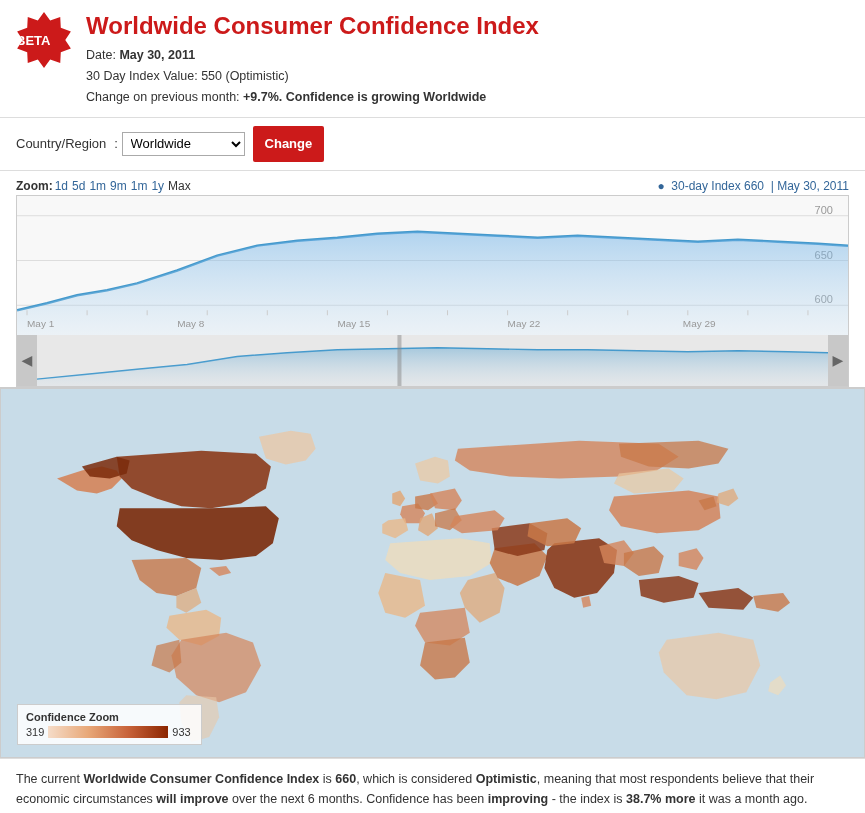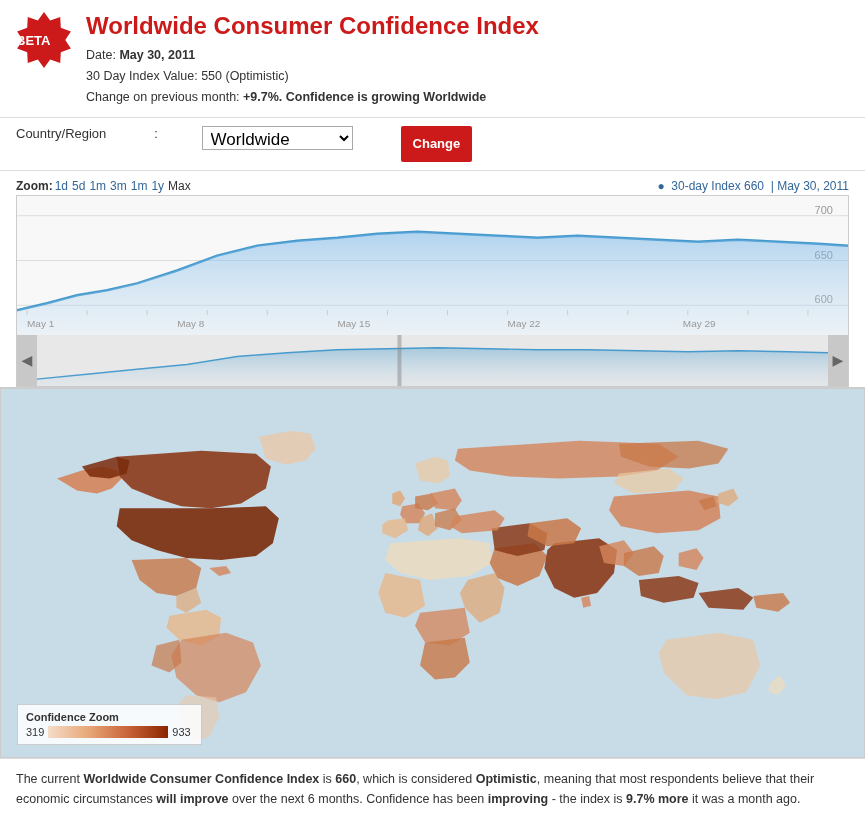--- a/index.html
+++ b/index.html
@@ -50,33 +50,32 @@
       color: #333;
       margin-top: 4px;
       line-height: 1.7;
     }
     .header-info .meta strong {
       font-weight: bold;
     }
     
     .controls {
       display: flex;
-      align-items: flex-start;
+      align-items: center;
       padding: 8px 16px;
       background: #fff;
       border-bottom: 1px solid #ddd;
-      gap: 40px;
     }
     .controls label {
       font-size: 13px;
       margin-right: 8px;
       color: #333;
     }
     .controls select {
-      font-size: 17px;
+      font-size: 13px;
       padding: 2px 4px;
       border: 1px solid #aaa;
       background: #fff;
       height: 24px;
       min-width: 120px;
     }
     .change-btn {
       background: #cc1a1a;
       color: #fff;
       border: none;
@@ -249,21 +248,21 @@
     </select>
     <button class="change-btn">Change</button>
   </div>
 
   <div class="chart-container">
     <div class="zoom-bar">
       <span class="zoom-label">Zoom:</span>
       <a href="#">1d</a>
       <a href="#">5d</a>
       <a href="#">1m</a>
-      <a href="#">3m</a>
+      <a href="#">9m</a>
       <a href="#">1m</a>
       <a href="#">1y</a>
       <span>Max</span>
       <span class="legend">
         <span style="color:#336699;">●</span>
         &nbsp;<span>30-day Index 660</span>
         &nbsp;|&nbsp;<span>May 30, 2011</span>
       </span>
     </div>
 
@@ -433,16 +432,16 @@
       <div class="legend-title">Confidence Zoom</div>
       <div class="legend-bar">
         <span>319</span>
         <div class="legend-gradient"></div>
         <span>933</span>
       </div>
     </div>
   </div>
 
   <div class="footer-text">
-    The current <strong>Worldwide Consumer Confidence Index</strong> is <strong>660</strong>, which is considered <strong>Optimistic</strong>, meaning that most respondents believe that their economic circumstances <strong>will improve</strong> over the next 6 months. Confidence has been <strong>improving</strong> - the index is <strong>9.7% more</strong> it was a month ago.
+    The current <strong>Worldwide Consumer Confidence Index</strong> is <strong>660</strong>, which is considered <strong>Optimistic</strong>, meaning that most respondents believe that their economic circumstances <strong>will improve</strong> over the next 6 months. Confidence has been <strong>improving</strong> - the index is <strong>38.7% more</strong> it was a month ago.
   </div>
 
 </div>
 
 </body></html>

